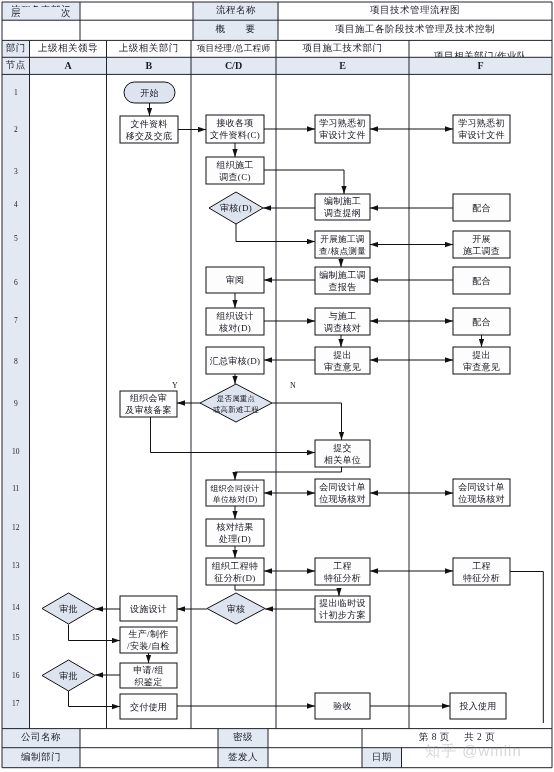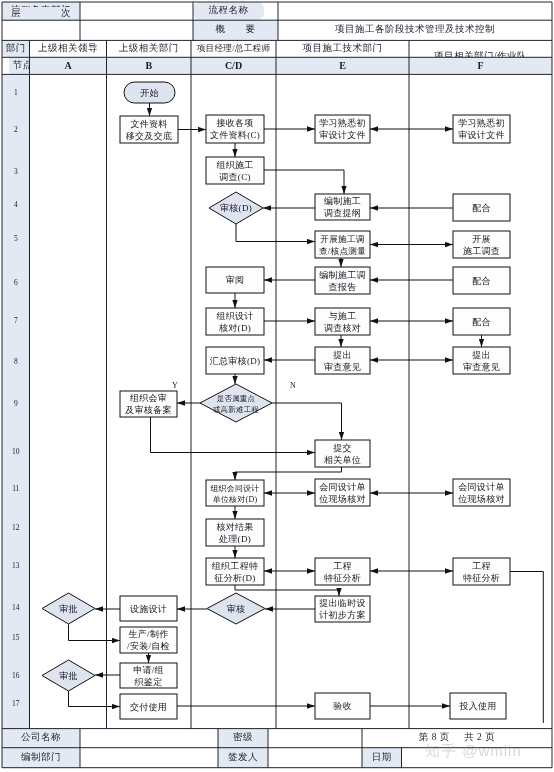--- a/index.html
+++ b/index.html
@@ -23,35 +23,36 @@
   #wm{position:absolute;font-family:"Liberation Sans",sans-serif;font-size:15px;
       color:rgba(150,150,150,0.38);letter-spacing:1px;}
 </style>
 </head>
 <body>
 
 <div id="page">
 
   <div class="cell shade cjk" style="left:2px;top:2px;width:78px;height:18.2px;">流程负责部门</div>
   <div class="cell white cjk" style="left:80px;top:2px;width:113px;height:18.2px;"></div>
-  <div class="cell shade cjk" style="left:193px;top:2px;width:71px;height:18.2px;border-radius:7px;">流程名称</div>
+  <div class="cell shade cjk" style="left:193px;top:2px;width:86px;height:18.2px;">流程名称</div>
+  <div class="cell white cjk" style="left:278px;top:2px;width:274px;height:18.2px;">项目技术管理流程图</div>
 
   <div class="cell shade cjk" style="left:2px;top:7px;width:78px;height:14px;">层　　　　次</div>
   <div class="cell white cjk" style="left:80px;top:20.2px;width:113px;height:20.2px;"></div>
   <div class="cell shade cjk" style="left:193px;top:20.2px;width:85px;height:20.2px;">概　　要</div>
   <div class="cell white cjk" style="left:278px;top:20.2px;width:274px;height:20.2px;">项目施工各阶段技术管理及技术控制</div>
 
   <div class="cell shade cjk" style="left:2px;top:40.4px;width:27.5px;height:16.9px;">部门</div>
   <div class="cell white cjk" style="left:29.5px;top:40.4px;width:77px;height:16.9px;">上级相关领导</div>
   <div class="cell white cjk" style="left:106.5px;top:40.4px;width:84.5px;height:16.9px;">上级相关部门</div>
   <div class="cell white cjk87" style="left:191px;top:40.4px;width:85px;height:16.9px;">项目经理/总工程师</div>
   <div class="cell white cjk" style="left:276px;top:40.4px;width:133px;height:16.9px;">项目施工技术部门</div>
   <div class="cell white cjk" style="left:409px;top:40.4px;width:143px;height:34px;">项目相关部门/作业队</div>
 
-  <div class="cell shade cjk" style="left:2px;top:57.3px;width:27.5px;height:17.1px;margin-left:7px;">节点</div>
+  <div class="cell shade cjk" style="left:2px;top:57.3px;width:27.5px;height:17.1px;">节点</div>
   <div class="cell shade lat" style="left:29.5px;top:57.3px;width:77px;height:17.1px;">A</div>
   <div class="cell shade lat" style="left:106.5px;top:57.3px;width:84.5px;height:17.1px;">B</div>
   <div class="cell shade lat" style="left:191px;top:57.3px;width:85px;height:17.1px;">C/D</div>
   <div class="cell shade lat" style="left:276px;top:57.3px;width:133px;height:17.1px;">E</div>
   <div class="cell shade lat" style="left:409px;top:57.3px;width:143px;height:17.1px;">F</div>
 
   <div id="numstrip" class="cell shade" style="left:2px;top:74.4px;width:27.5px;height:654.2px;display:block;">
       <div class="num" style="position: absolute; left: 0px; width: 27.5px; text-align: center; top: 13.5px; height: 10px; line-height: 10px;">1</div>
       <div class="num" style="position: absolute; left: 0px; width: 27.5px; text-align: center; top: 50.3px; height: 10px; line-height: 10px;">2</div>
       <div class="num" style="position: absolute; left: 0px; width: 27.5px; text-align: center; top: 92.2px; height: 10px; line-height: 10px;">3</div>

